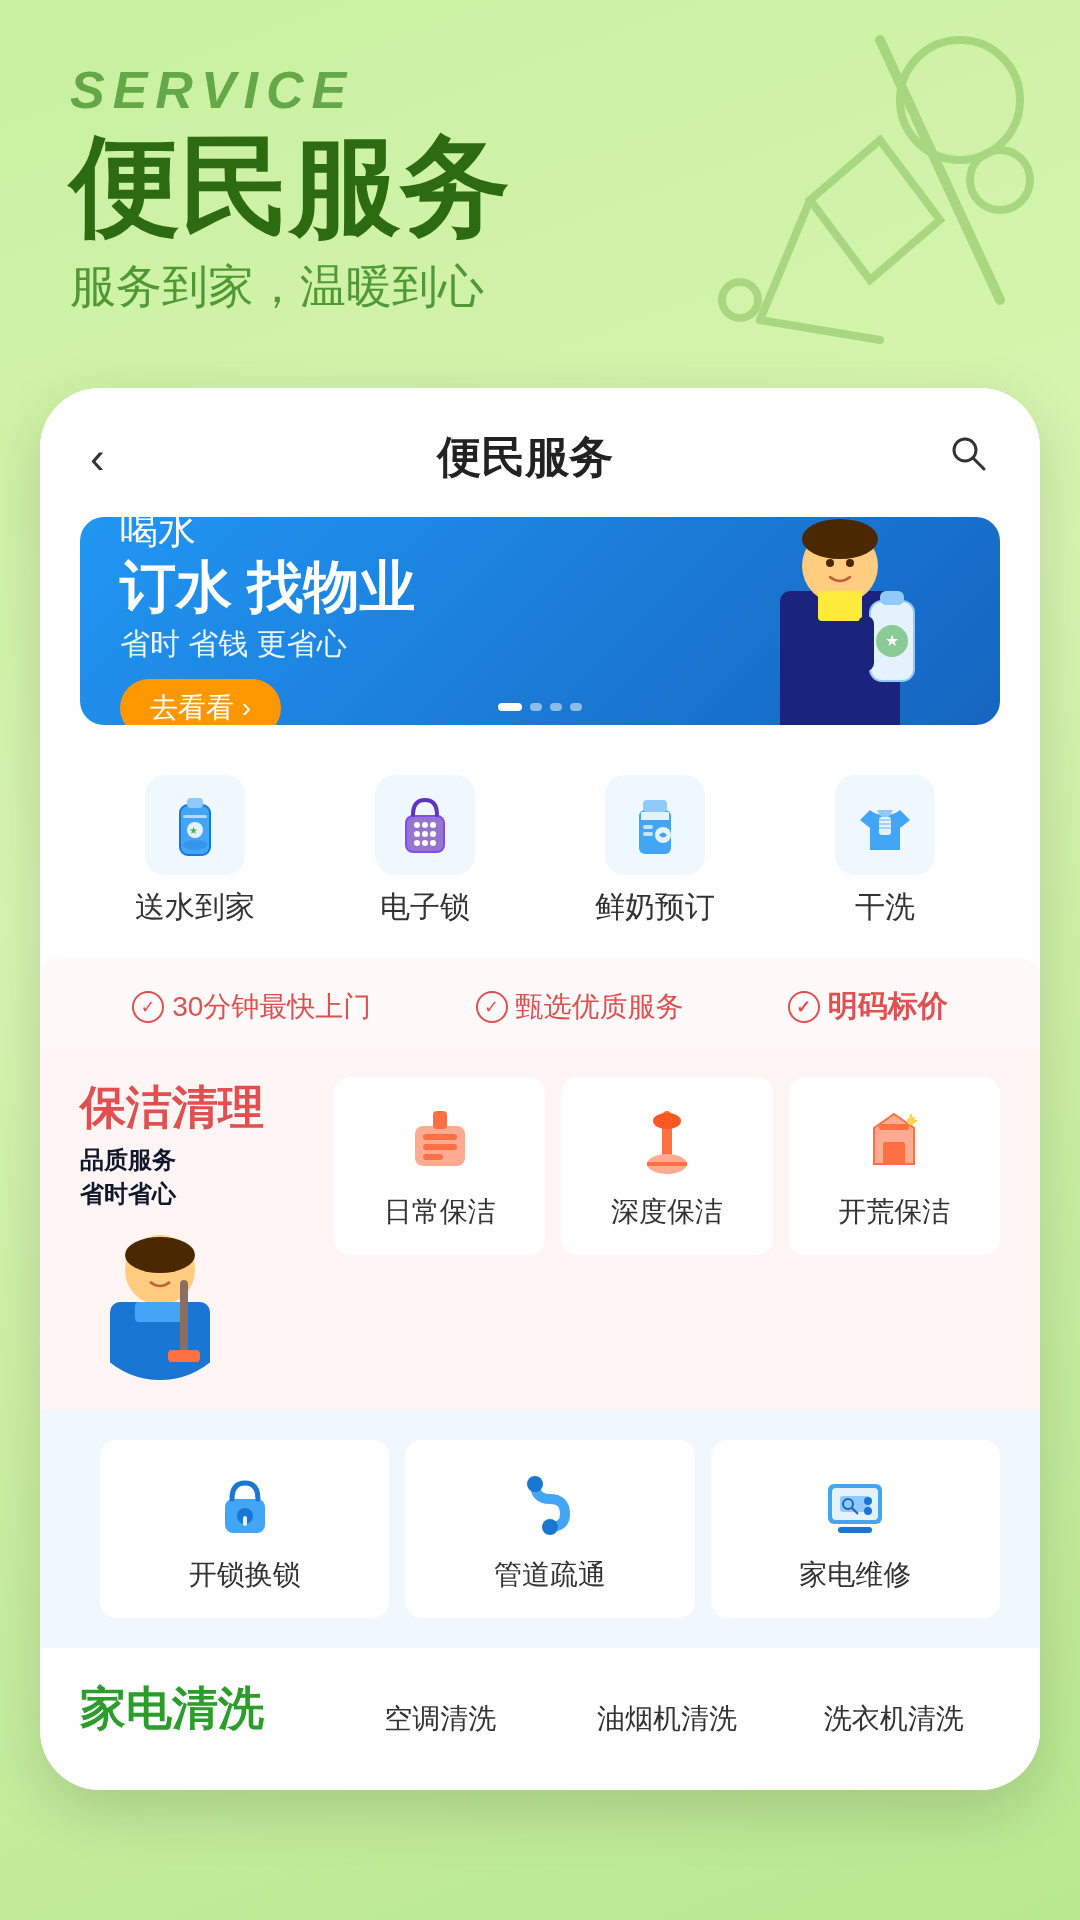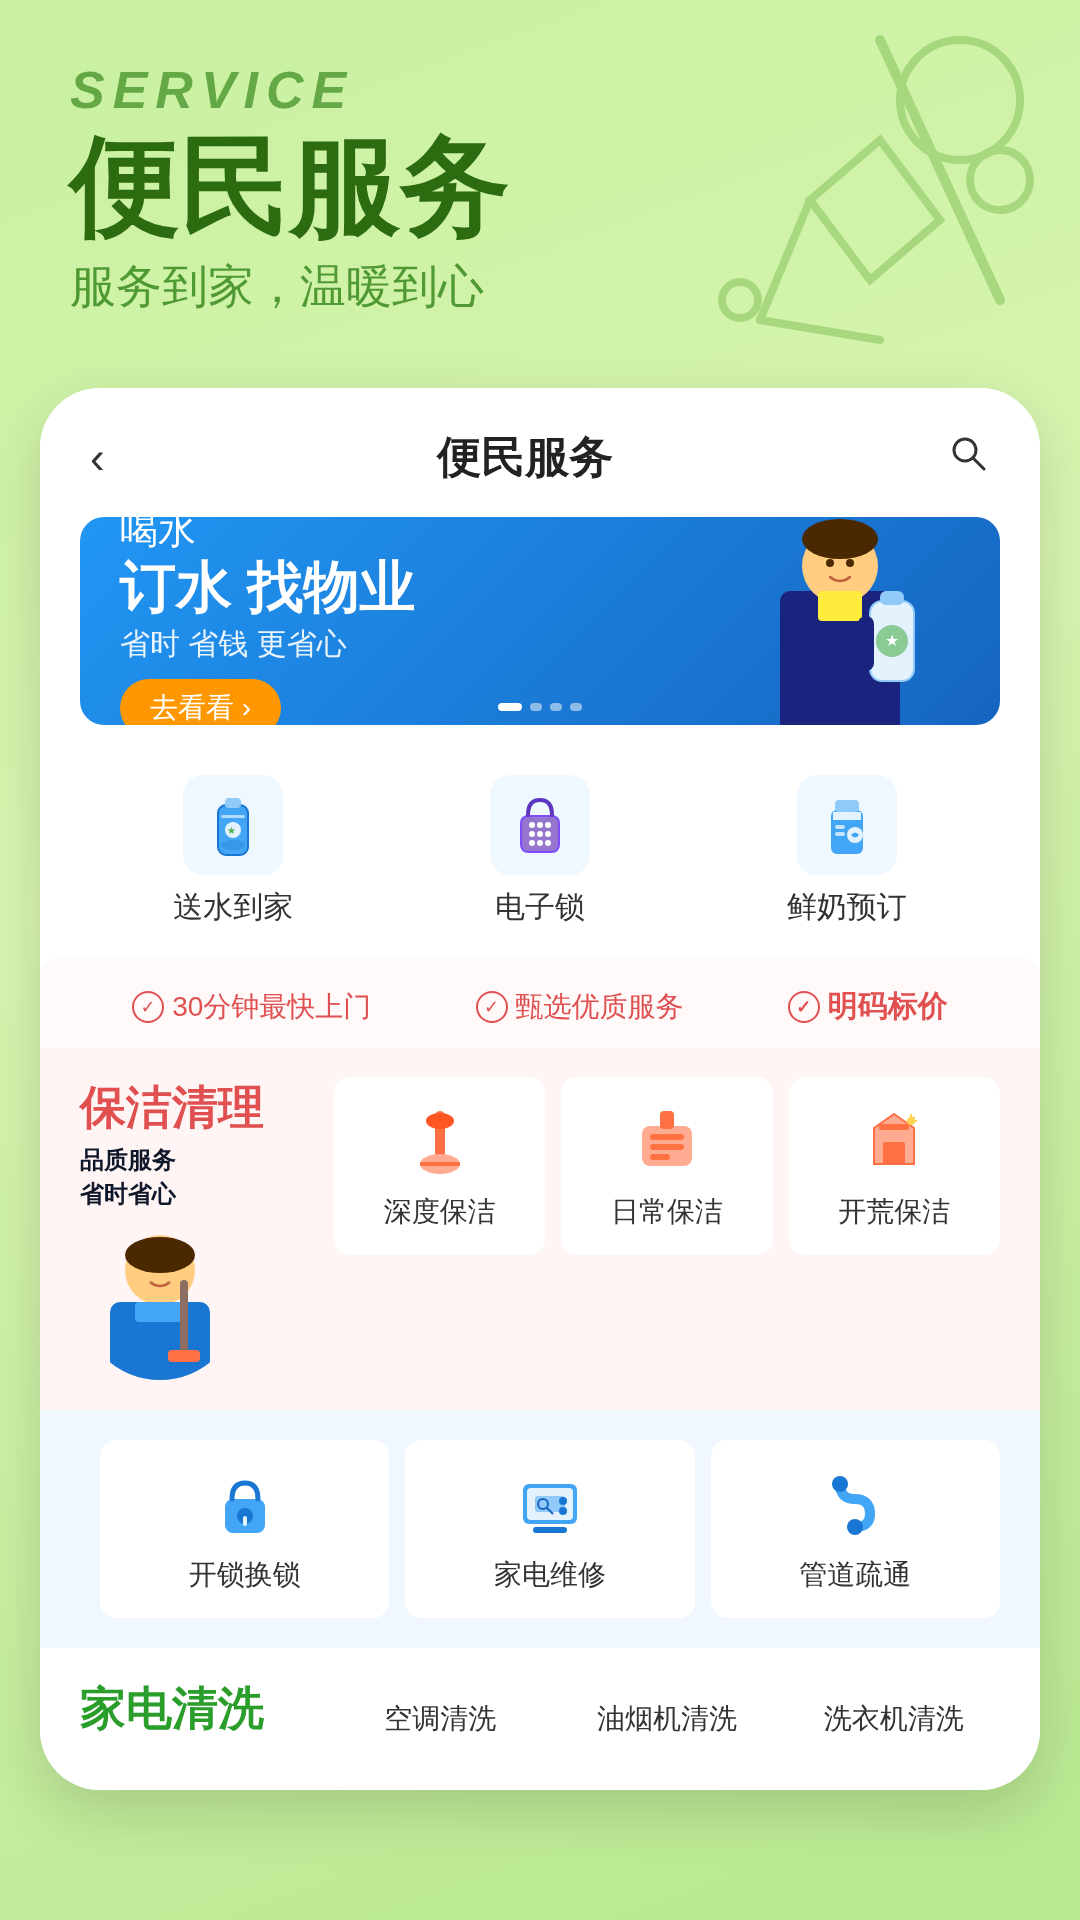--- a/index.html
+++ b/index.html
@@ -423,20 +423,33 @@
           <rect x="14" y="20" width="32" height="44" rx="6" fill="#42A5F5"></rect>
           <rect x="18" y="10" width="24" height="12" rx="4" fill="#90CAF9"></rect>
           <rect x="16" y="22" width="28" height="8" fill="#E3F2FD"></rect>
           <rect x="18" y="35" width="10" height="4" rx="2" fill="#fff" opacity="0.7"></rect>
           <rect x="18" y="42" width="10" height="4" rx="2" fill="#fff" opacity="0.7"></rect>
           <circle cx="38" cy="45" r="8" fill="#E3F2FD"></circle>
           <path d="M34 45 Q38 40 42 45 Q38 50 34 45Z" fill="#42A5F5"></path>
         </svg>
       </div>
       <span class="service-icon-label">鲜奶预订</span>
+    </div>
+    <div class="service-icon-item">
+      <div class="service-icon-circle">
+        <svg width="60" height="70" viewBox="0 0 60 70">
+          <path d="M15 20 L5 30 L15 38 L15 60 L45 60 L45 38 L55 30 L45 20 Q40 25 30 25 Q20 25 15 20Z" fill="#42A5F5"></path>
+          <path d="M22 20 Q26 28 30 28 Q34 28 38 20" fill="#90CAF9"></path>
+          <rect x="24" y="27" width="12" height="18" rx="3" fill="#E3F2FD"></rect>
+          <line x1="24" y1="30" x2="36" y2="30" stroke="#90CAF9" stroke-width="1.5"></line>
+          <line x1="24" y1="34" x2="36" y2="34" stroke="#90CAF9" stroke-width="1.5"></line>
+          <line x1="24" y1="38" x2="36" y2="38" stroke="#90CAF9" stroke-width="1.5"></line>
+        </svg>
+      </div>
+      <span class="service-icon-label">干洗</span>
     </div>
   </div>
 
   <div class="tags-row">
     <div class="tag-item">
       <div class="tag-check">✓</div>
       <span>30分钟最快上门</span>
     </div>
     <div class="tag-item">
       <div class="tag-check">✓</div>
@@ -465,40 +478,40 @@
 
             <rect x="100" y="60" width="8" height="80" rx="4" fill="#8D6E63"></rect>
             <rect x="88" y="130" width="32" height="12" rx="4" fill="#FF7043"></rect>
           </svg>
         </div>
       </div>
       <div class="category-grid">
         <div class="category-grid-item">
           <div class="grid-icon">
             <svg width="70" height="70" viewBox="0 0 70 70">
-
-              <rect x="30" y="5" width="10" height="50" rx="5" fill="#FF7043"></rect>
-              <ellipse cx="35" cy="58" rx="20" ry="10" fill="#FFAB91"></ellipse>
-              <line x1="15" y1="58" x2="55" y2="58" stroke="#FF7043" stroke-width="4"></line>
-              <ellipse cx="35" cy="15" rx="14" ry="8" fill="#FF5722"></ellipse>
-            </svg>
-          </div>
-          <span class="grid-label">深度保洁</span>
-        </div>
-        <div class="category-grid-item">
-          <div class="grid-icon">
-            <svg width="70" height="70" viewBox="0 0 70 70">
               <rect x="10" y="20" width="50" height="40" rx="8" fill="#FFAB91"></rect>
               <rect x="18" y="28" width="34" height="6" rx="3" fill="#FF7043"></rect>
               <rect x="18" y="38" width="34" height="6" rx="3" fill="#FF7043"></rect>
               <rect x="18" y="48" width="20" height="6" rx="3" fill="#FF7043"></rect>
               <rect x="28" y="5" width="14" height="18" rx="4" fill="#FF7043"></rect>
             </svg>
           </div>
           <span class="grid-label">日常保洁</span>
+        </div>
+        <div class="category-grid-item">
+          <div class="grid-icon">
+            <svg width="70" height="70" viewBox="0 0 70 70">
+
+              <rect x="30" y="5" width="10" height="50" rx="5" fill="#FF7043"></rect>
+              <ellipse cx="35" cy="58" rx="20" ry="10" fill="#FFAB91"></ellipse>
+              <line x1="15" y1="58" x2="55" y2="58" stroke="#FF7043" stroke-width="4"></line>
+              <ellipse cx="35" cy="15" rx="14" ry="8" fill="#FF5722"></ellipse>
+            </svg>
+          </div>
+          <span class="grid-label">深度保洁</span>
         </div>
         <div class="category-grid-item">
           <div class="grid-icon">
             <svg width="70" height="70" viewBox="0 0 70 70">
               <path d="M35 8 L55 22 L55 58 L15 58 L15 22 Z" fill="#FFAB91" stroke="#FF7043" stroke-width="2"></path>
               <rect x="24" y="36" width="22" height="22" rx="2" fill="#FF7043"></rect>
               <rect x="20" y="18" width="30" height="6" rx="2" fill="#FF7043"></rect>
 
               <circle cx="52" cy="15" r="4" fill="#FFD54F"></circle>
               <path d="M52 8 L52 12 M56 11 L53 13 M58 15 L54 15" stroke="#FFD54F" stroke-width="2"></path>
@@ -520,46 +533,46 @@
               <path d="M22 30 Q22 14 35 14 Q48 14 48 30" stroke="#1976D2" stroke-width="5" fill="none" stroke-linecap="round"></path>
               <circle cx="35" cy="47" r="8" fill="#1976D2"></circle>
               <rect x="33" y="47" width="4" height="10" rx="2" fill="#E3F2FD"></rect>
             </svg>
           </div>
           <span class="grid-label">开锁换锁</span>
         </div>
         <div class="category-grid-item">
           <div class="grid-icon">
             <svg width="70" height="70" viewBox="0 0 70 70">
-              <rect x="8" y="15" width="54" height="40" rx="6" fill="#42A5F5"></rect>
-              <rect x="12" y="19" width="46" height="32" rx="4" fill="#E3F2FD"></rect>
-              <rect x="18" y="58" width="34" height="6" rx="3" fill="#1976D2"></rect>
-
-              <rect x="20" y="27" width="30" height="16" rx="3" fill="#90CAF9"></rect>
-
-              <circle cx="28" cy="35" r="5" stroke="#1565C0" stroke-width="2" fill="none"></circle>
-              <line x1="32" y1="39" x2="38" y2="45" stroke="#1565C0" stroke-width="2"></line>
-
-              <circle cx="48" cy="32" r="4" fill="#1976D2"></circle>
-              <circle cx="48" cy="42" r="4" fill="#1976D2"></circle>
-            </svg>
-          </div>
-          <span class="grid-label">家电维修</span>
-        </div>
-        <div class="category-grid-item">
-          <div class="grid-icon">
-            <svg width="70" height="70" viewBox="0 0 70 70">
 
               <path d="M20 15 Q20 30 35 30 Q50 30 50 45 Q50 58 35 58" stroke="#42A5F5" stroke-width="10" fill="none" stroke-linecap="round"></path>
               <circle cx="20" cy="15" r="8" fill="#1976D2"></circle>
               <circle cx="35" cy="58" r="8" fill="#1976D2"></circle>
             </svg>
           </div>
           <span class="grid-label">管道疏通</span>
         </div>
+        <div class="category-grid-item">
+          <div class="grid-icon">
+            <svg width="70" height="70" viewBox="0 0 70 70">
+              <rect x="8" y="15" width="54" height="40" rx="6" fill="#42A5F5"></rect>
+              <rect x="12" y="19" width="46" height="32" rx="4" fill="#E3F2FD"></rect>
+              <rect x="18" y="58" width="34" height="6" rx="3" fill="#1976D2"></rect>
+
+              <rect x="20" y="27" width="30" height="16" rx="3" fill="#90CAF9"></rect>
+
+              <circle cx="28" cy="35" r="5" stroke="#1565C0" stroke-width="2" fill="none"></circle>
+              <line x1="32" y1="39" x2="38" y2="45" stroke="#1565C0" stroke-width="2"></line>
+
+              <circle cx="48" cy="32" r="4" fill="#1976D2"></circle>
+              <circle cx="48" cy="42" r="4" fill="#1976D2"></circle>
+            </svg>
+          </div>
+          <span class="grid-label">家电维修</span>
+        </div>
       </div>
     </div>
   </div>
 
   <div class="category-section white-bg">
     <div class="category-header">
       <div class="category-left">
         <div class="category-title green">家电清洗</div>
 
       </div>

